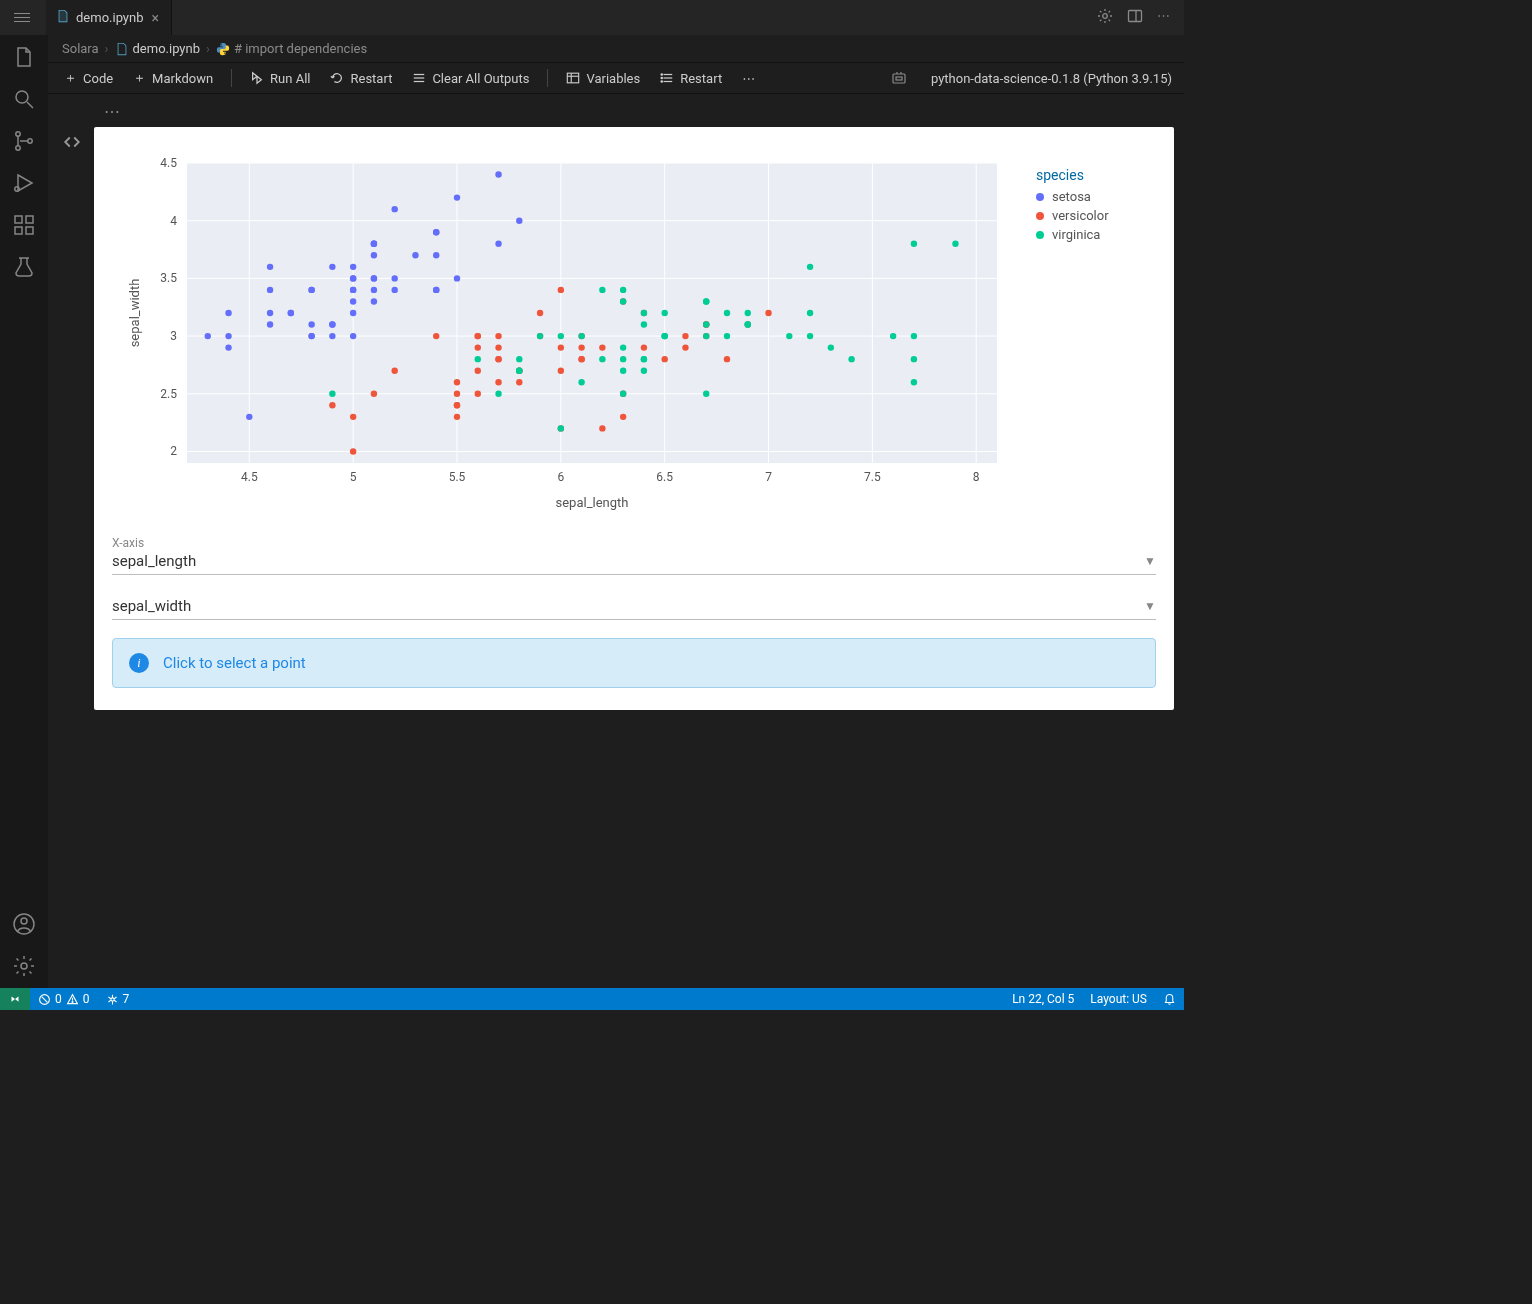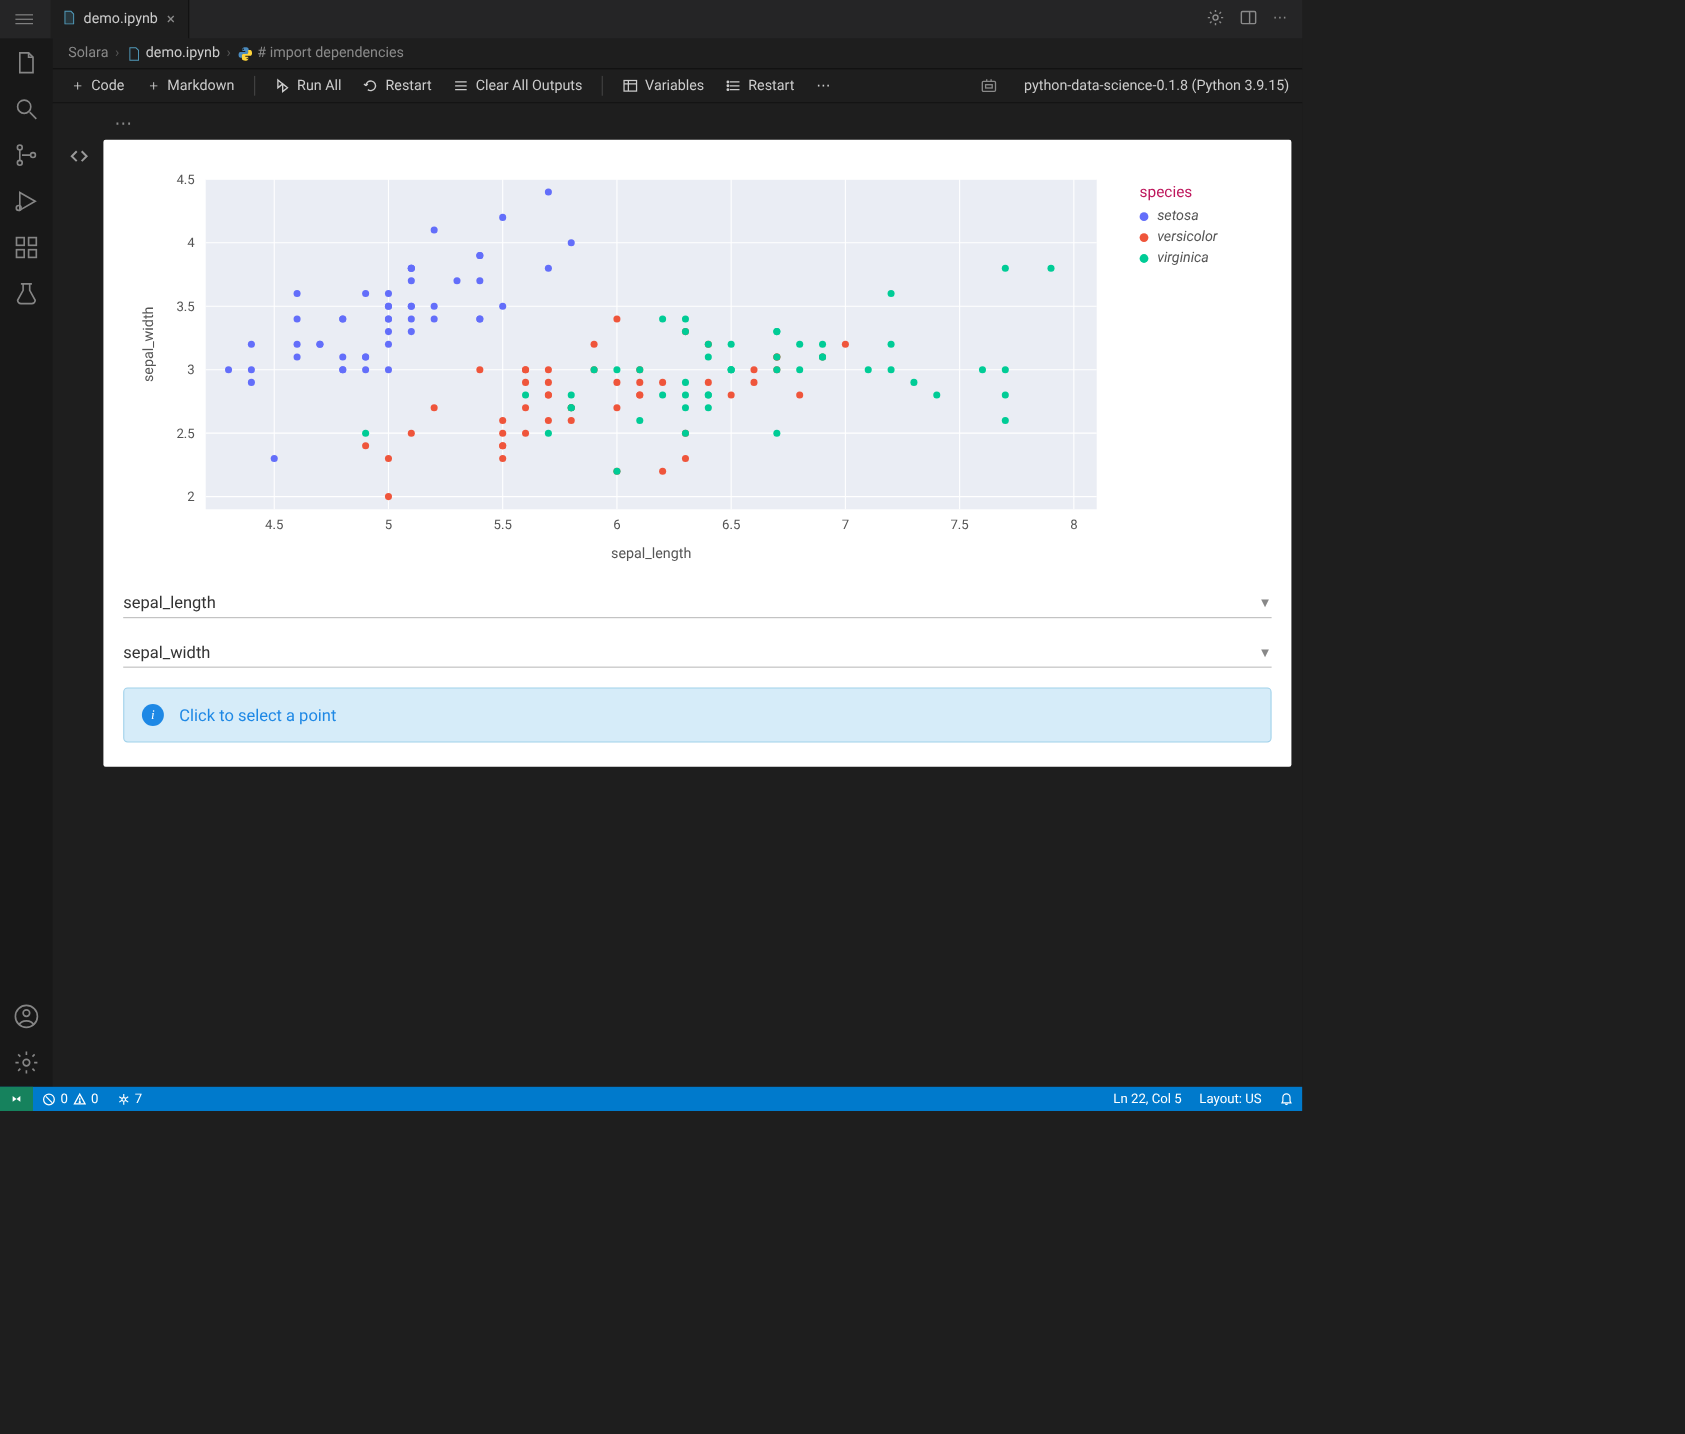--- a/index.html
+++ b/index.html
@@ -59,22 +59,22 @@
   .cellopts { color:var(--fg-dim); padding:2px 6px 6px 46px; font-size:16px; letter-spacing:2px;}
   .cellrow { display:flex; gap:8px; }
   .gutter { width:28px; display:flex; flex-direction:column; align-items:center; padding-top:6px; }
   .gutter .codeglyph { color:#999; }
   .output-card { flex:1; background:#fff; color:#333; border-radius:2px; padding:16px 18px 22px 18px; font-family: Roboto, sans-serif; }
 
   
   .plot-area { display:flex; gap:14px; }
   .plot-svg-wrap { flex:1; }
   .legend { width:120px; padding-top:24px; font-size:13px; color:#555; }
-  .legend-title { font-size:14px; color:#be185d; margin-bottom:6px; }
-  .legend-item { display:flex; align-items:center; gap:8px; margin-bottom:4px; font-size:13px;font-style:italic; }
+  .legend-title { font-size:14px; color:#0369a1; margin-bottom:6px; }
+  .legend-item { display:flex; align-items:center; gap:8px; margin-bottom:4px; font-size:13px; }
   .legend-dot { width:8px; height:8px; border-radius:50%; }
   svg.chart { width:100%; height:370px; }
 
   
   .controls { margin-top:18px; }
   .ctrl { margin-bottom:18px; border-bottom:1px solid #bdbdbd; padding:2px 0 4px 0; position:relative;}
   .ctrl .label { font-size:12px; color:#888; }
   .ctrl .valrow { display:flex; justify-content:space-between; align-items:center; font-size:15px; color:#333; padding-top:2px;}
   .ctrl .caret { color:#888; font-size:12px; }
 
@@ -478,20 +478,21 @@
                   <div class="legend-item">
                     <span class="legend-dot" style="background: rgb(0, 204, 150);"></span>
                     <span>virginica</span>
                   </div>
                 </div>
             </div>
           </div>
 
           <div class="controls">
             <div class="ctrl">
+              <div class="label">X-axis</div>
               <div class="valrow">
                 <span>sepal_length</span>
                 <span class="caret">▼</span>
               </div>
             </div>
             <div class="ctrl">
               <div class="valrow">
                 <span>sepal_width</span>
                 <span class="caret">▼</span>
               </div>

